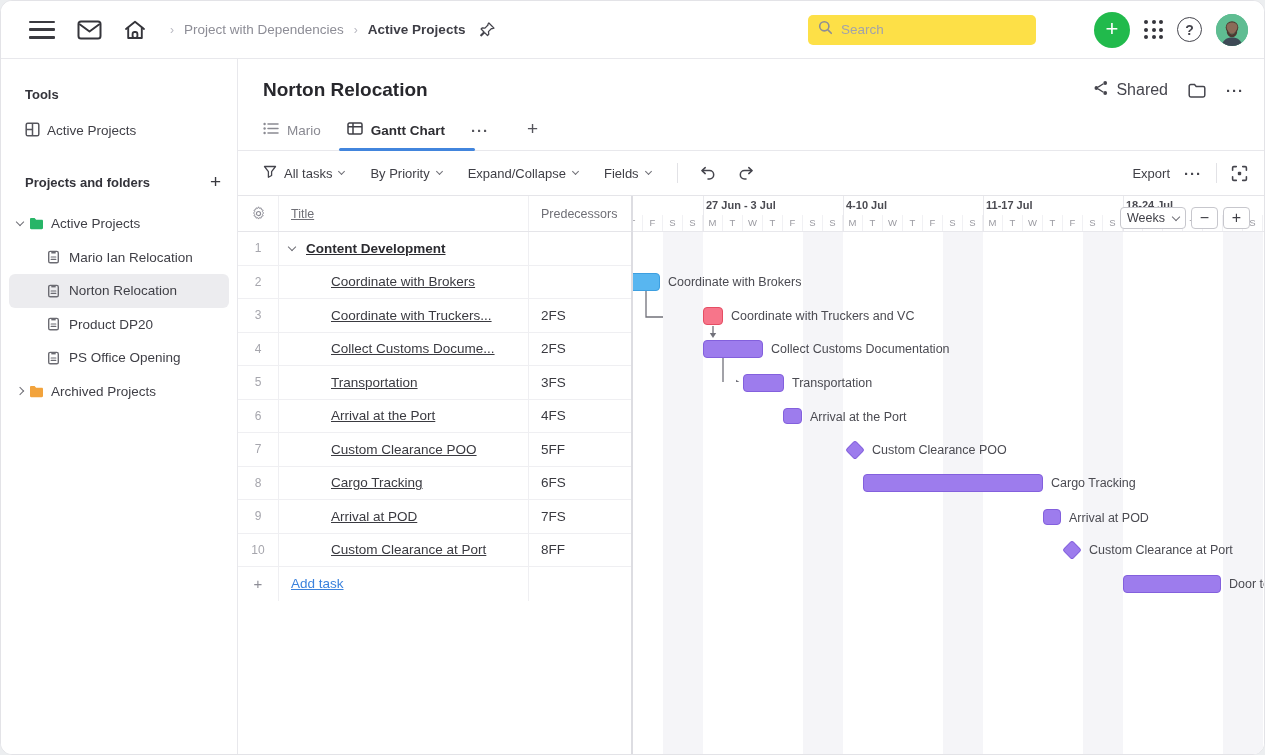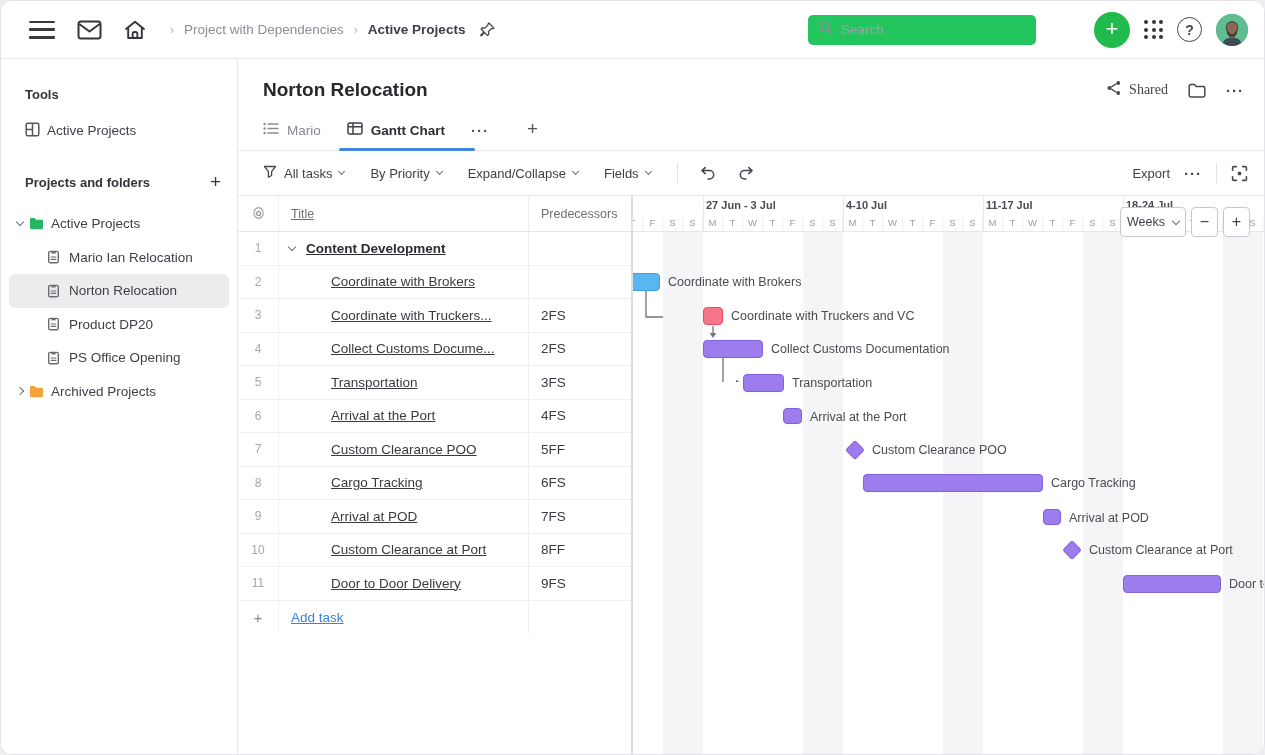--- a/index.html
+++ b/index.html
@@ -12,21 +12,21 @@
   .topbar { height:58px; flex:0 0 58px; display:flex; align-items:center; border-bottom:1px solid #e8e8ec;
             padding:0 16px 0 28px; background:#fff; }
   .tb-left { display:flex; align-items:center; gap:22px; }
   .hamburger { width:26px; height:18px; display:flex; flex-direction:column; justify-content:space-between; cursor:pointer; }
   .hamburger span { height:2.2px; background:#3a3a40; border-radius:1px; }
   .icon-btn { display:flex; align-items:center; justify-content:center; cursor:pointer; }
   .crumbs { display:flex; align-items:center; gap:10px; font-size:13.5px; color:#8d8d96; margin-left:2px; }
   .crumb-sep { color:#b9b9c2; font-size:12px; }
   .crumb-current { color:#3d3d45; font-weight:600; }
   .tb-right { margin-left:auto; display:flex; align-items:center; gap:14px; }
-  .search { width:228px; height:30px; background:#22c55e; border-radius:5px; display:flex; align-items:center;
+  .search { width:228px; height:30px; background:#fde047; border-radius:5px; display:flex; align-items:center;
             gap:8px; padding:0 10px; margin-right:44px; }
   .search input { border:none; background:transparent; outline:none; font-size:13.5px; color:#4a4a52; width:170px;
                   font-family:"Liberation Sans", sans-serif; }
   .search input::placeholder { color:#a2a2aa; }
   .plus-btn { width:36px; height:36px; border-radius:50%; color:#fff; font-size:22px; font-weight:400;
               display:flex; align-items:center; justify-content:center; cursor:pointer; line-height:1; padding-bottom:2px; }
   .apps-grid { display:grid; grid-template-columns:repeat(3,4px); grid-gap:3.5px; cursor:pointer; }
   .apps-grid i { width:4px; height:4px; border-radius:50%; background:#35353b; }
   .help-btn { width:25px; height:25px; border-radius:50%; border:1.7px solid #45454d; color:#45454d;
               font-size:14px; font-weight:600; display:flex; align-items:center; justify-content:center; cursor:pointer; }
@@ -48,21 +48,21 @@
   .chev.right { transform:rotate(-45deg); }
   .tree-chev { width:18px; display:flex; justify-content:center; flex:0 0 18px; }
   .tree-icon { width:22px; display:flex; align-items:center; flex:0 0 22px; }
   .tree-label { white-space:nowrap; overflow:hidden; text-overflow:ellipsis; }
 
   
   .main { flex:1; display:flex; flex-direction:column; min-width:0; }
   .main-header { height:50px; flex:0 0 50px; display:flex; align-items:center; padding:12px 20px 0 25px; }
   .page-title { font-size:19px; font-weight:700; color:#27272c; }
   .mh-right { margin-left:auto; display:flex; align-items:center; gap:20px; color:#45454d; }
-  .shared { display:flex; align-items:center; gap:7px; font-size:14px; cursor:pointer;font-family:Liberation Serif, serif; }
+  .shared { display:flex; align-items:center; gap:7px; font-size:16px; cursor:pointer; }
   .dots { font-size:15px; font-weight:700; color:#45454d; letter-spacing:1px; cursor:pointer; line-height:1; }
 
   .tabs { height:42px; flex:0 0 42px; display:flex; align-items:flex-end; padding-left:25px; border-bottom:1px solid #e8e8ec; gap:26px; }
   .tab { display:flex; align-items:center; gap:8px; font-size:13.5px; padding-bottom:12px; cursor:pointer; position:relative; color:#8a8a92; }
   .tab.active { color:#2e2e33; font-weight:600; }
   .tab.active::after { content:""; position:absolute; left:-8px; right:-30px; bottom:-1px; height:3px; background:#4285dd; border-radius:2px; }
   .tab-extra { color:#55555c; padding-bottom:12px; cursor:pointer; }
   .tab-plus { font-size:19px; color:#55555c; font-weight:300; padding-bottom:10px; margin-left:12px; cursor:pointer; }
 
   .toolbar { height:45px; flex:0 0 45px; display:flex; align-items:center; padding:0 16px 0 25px; border-bottom:1px solid #e5e5e9; }
@@ -96,21 +96,21 @@
            border-right:1px solid #f1f1f4; height:16px; line-height:15px; }
   .g-week-tick { position:absolute; top:0; bottom:0; width:1px; background:#e9e9ed; }
   .g-body { position:absolute; top:36px; left:0; right:0; bottom:0; overflow:hidden; }
   .g-stripe { position:absolute; top:0; bottom:0; width:40px; background:#f5f5f8; }
   .g-bar { position:absolute; height:18px; border-radius:4px; border:1.5px solid; }
   .g-bar.small { height:16px; }
   .g-milestone { position:absolute; width:14px; height:14px; border:1.5px solid; border-radius:2.5px; transform:rotate(45deg); }
   .g-label { position:absolute; font-size:12.5px; color:#4b4b52; white-space:nowrap; line-height:18px; }
   .g-svg { position:absolute; inset:0; pointer-events:none; }
   .zoom-ctl { position:absolute; top:11px; right:14px; display:flex; gap:5px; z-index:5; }
-  .zoom-btn { height:30px; background:#fff; border:1px solid #c7c7cd; border-radius:4px; display:flex;
+  .zoom-btn { height:22px; background:#fff; border:1px solid #c7c7cd; border-radius:4px; display:flex;
               align-items:center; justify-content:center; font-size:12.5px; color:#3f3f46; cursor:pointer; }
   .zoom-weeks { width:66px; gap:8px; }
   .zoom-sq { width:27px; font-size:16px; font-weight:500; }
 </style>
 </head>
 <body>
 
 <div class="stage">
 <div class="window">
 
@@ -443,27 +443,20 @@
                     <span>Arrival at POD</span>
                   </div>
                   <div class="t-cell t-pred">7FS</div>
                 </div>
                 <div class="t-row child">
                   <div class="t-cell t-num">10</div>
                   <div class="t-cell t-title">
                     <span>Custom Clearance at Port</span>
                   </div>
                   <div class="t-cell t-pred">8FF</div>
-                </div>
-                <div class="t-row child">
-                  <div class="t-cell t-num">11</div>
-                  <div class="t-cell t-title">
-                    <span>Door to Door Delivery</span>
-                  </div>
-                  <div class="t-cell t-pred">9FS</div>
                 </div>
                 <div class="t-row addtask">
                   <div class="t-cell t-num">+</div>
                   <div class="t-cell t-title">Add task</div>
                   <div class="t-cell t-pred"></div>
                 </div>
               </div>
         </div>
 
         <div class="gantt-pane">

